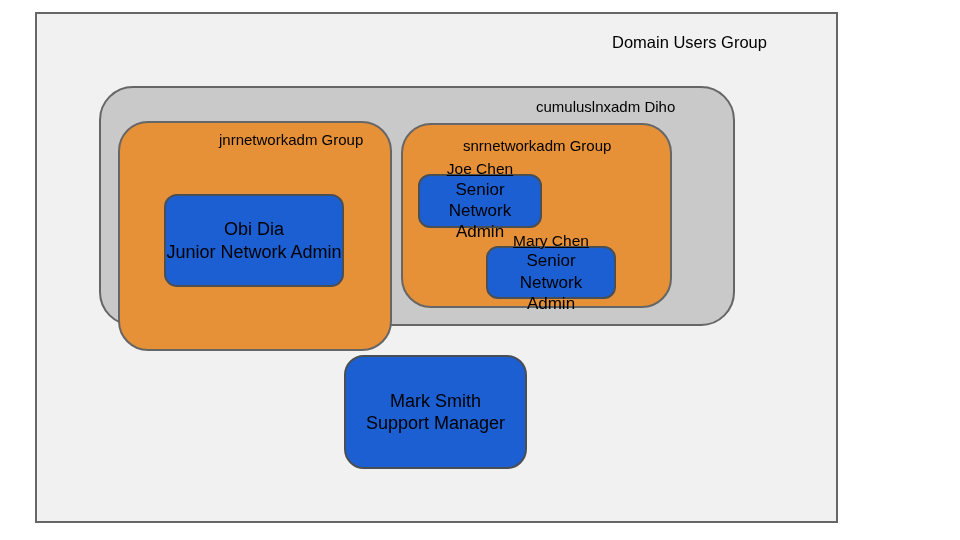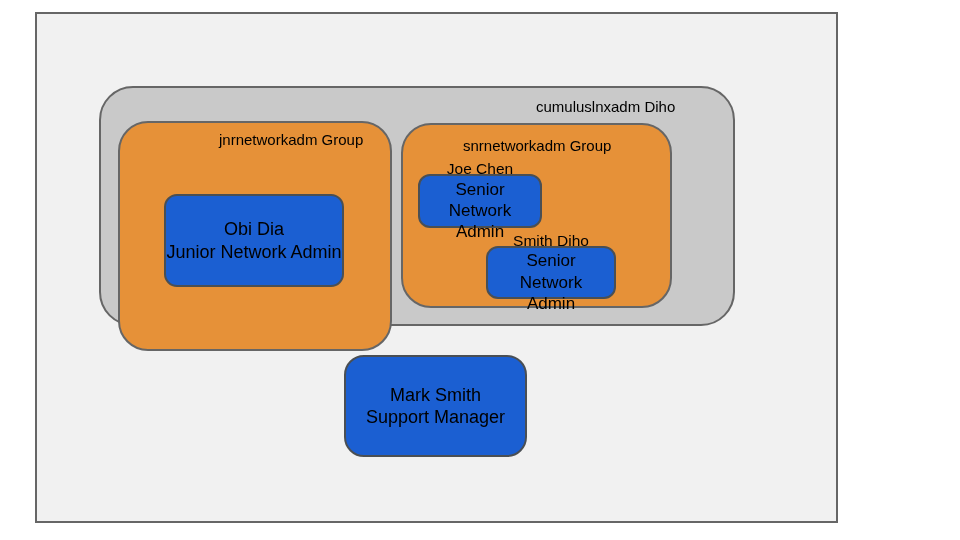--- a/index.html
+++ b/index.html
@@ -62,35 +62,36 @@
   .person-card {
     position: absolute; box-sizing: border-box;
     background: var(--person-blue-fill, #1b5fd2);
     border: 2px solid #4a4f54;
     display: flex; flex-direction: column;
     align-items: center; justify-content: center;
     text-align: center;
   }
   .person-name  { font-size: 18px; line-height: 1.25; }
   .person-role  { font-size: 18px; line-height: 1.25; }
-  .person-card.small .person-name { font-size: 15.5px; }
+  .person-card.small .person-name { font-size: 15.5px; text-decoration: underline; }
   .person-card.small .person-role { font-size: 17px; padding: 0 10px; }
 
   #card-obi  { left: 44px;  top: 55px;  width: 180px; height: 93px;  border-radius: 13px; margin-top: 16px; }
   #card-joe  { left: 15px;  top: 49px;  width: 124px; height: 54px;  border-radius: 12px; }
   #card-mary { left: 83px;  top: 121px; width: 130px; height: 53px;  border-radius: 12px; }
-  #card-mark { left: 307px; top: 341px; width: 183px; height: 102px; border-radius: 20px; }
+  #card-mark { left: 307px; top: 341px; width: 183px; height: 114px; border-radius: 20px; }
 </style>
 </head>
 <body>
 
 <div id="canvas">
 
   <div id="outer-group" class="box">
 
+    <div id="outer-group-label">Domain Users Group</div>
 
     <div id="cumulus-group" class="box">
 
       <div id="cumulus-group-label">cumuluslnxadm Diho</div>
 
       <div id="jnr-group" class="box orange-group">
         <div id="jnr-group-label">jnrnetworkadm Group</div>
 
         <div id="card-obi" class="person-card">
           <div class="person-name">Obi Dia</div>
@@ -100,21 +101,21 @@
 
       <div id="snr-group" class="box orange-group">
         <div id="snr-group-label">snrnetworkadm Group</div>
 
         <div id="card-joe" class="person-card small">
           <div class="person-name">Joe Chen</div>
           <div class="person-role">Senior Network Admin</div>
         </div>
 
         <div id="card-mary" class="person-card small">
-          <div class="person-name">Smith Diho</div>
+          <div class="person-name">Mary Chen</div>
           <div class="person-role">Senior Network Admin</div>
         </div>
       </div>
 
     </div>
 
     <div id="card-mark" class="person-card">
       <div class="person-name">Mark Smith</div>
       <div class="person-role">Support Manager</div>
     </div>

